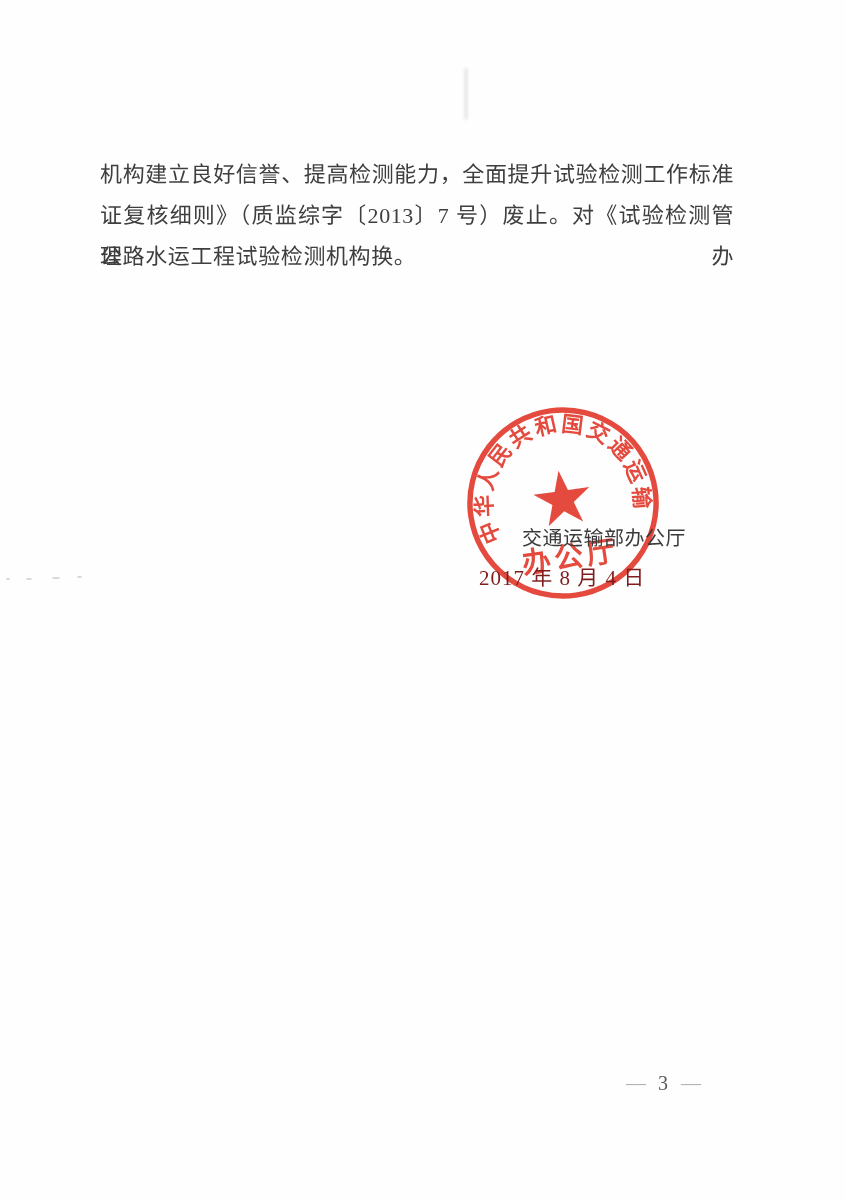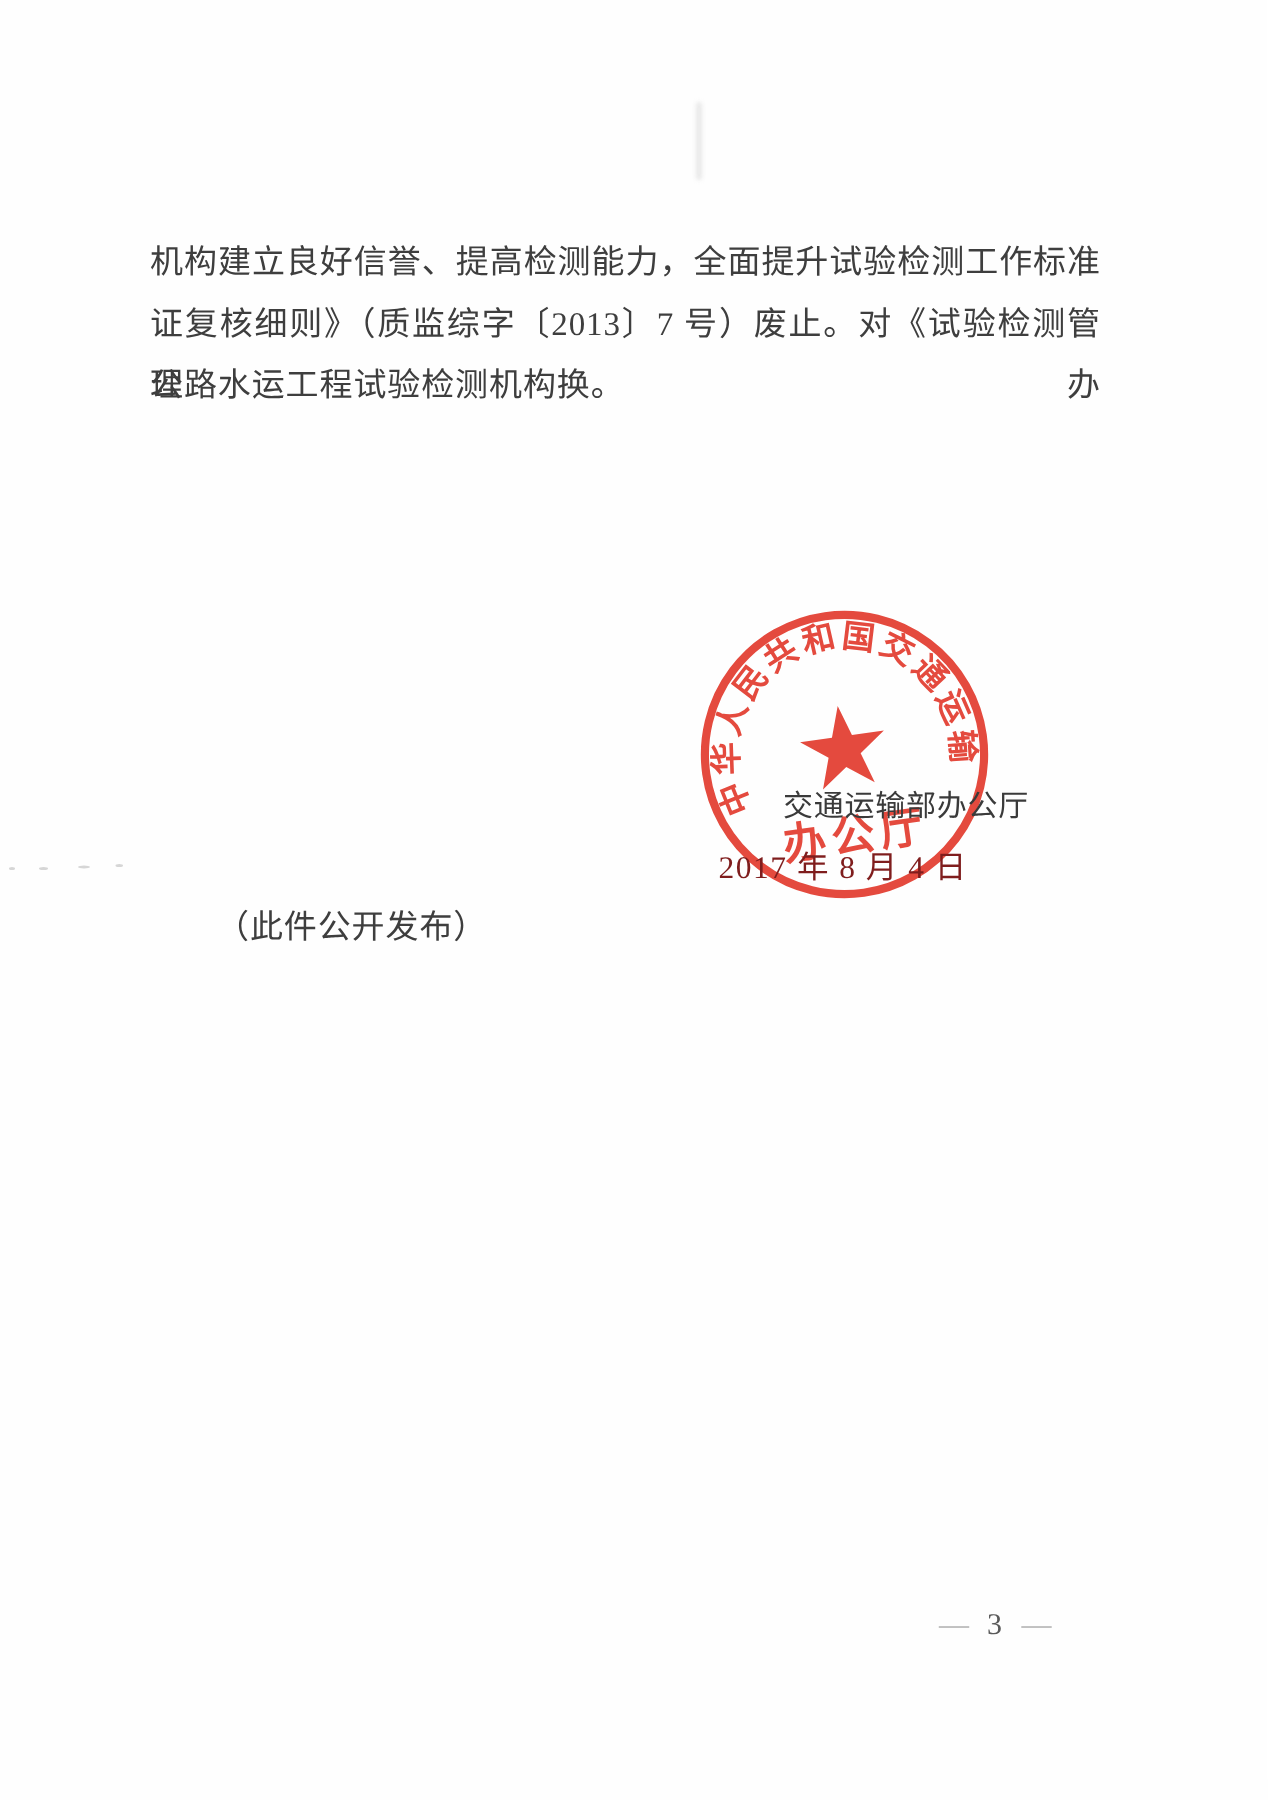--- a/index.html
+++ b/index.html
@@ -178,21 +178,20 @@
         <textPath href="#sealArcPath" startOffset="0" textLength="295" lengthAdjust="spacing">中华人民共和国交通运输部</textPath>
       </text>
       <polygon class="star" points="100,67 93.2,87.7 71.5,87.7 89.1,100.6 82.4,121.3 100,108.5 117.6,121.3 110.9,100.6 128.5,87.7 106.8,87.7"></polygon>
       <text class="inner-text" x="100" y="165" text-anchor="middle">办公厅</text>
     </svg>
   </div>
 
   <div class="sig-office">交通运输部办公厅</div>
   <div class="sig-date">2017 年 8 月 4 日</div>
 
-  <div class="note">（此件公开发布）</div>
 
   <div class="pageno">
     <span class="dash">—</span>
     <span class="num">3</span>
     <span class="dash">—</span>
   </div>
 
 </div>
 
 </body></html>

